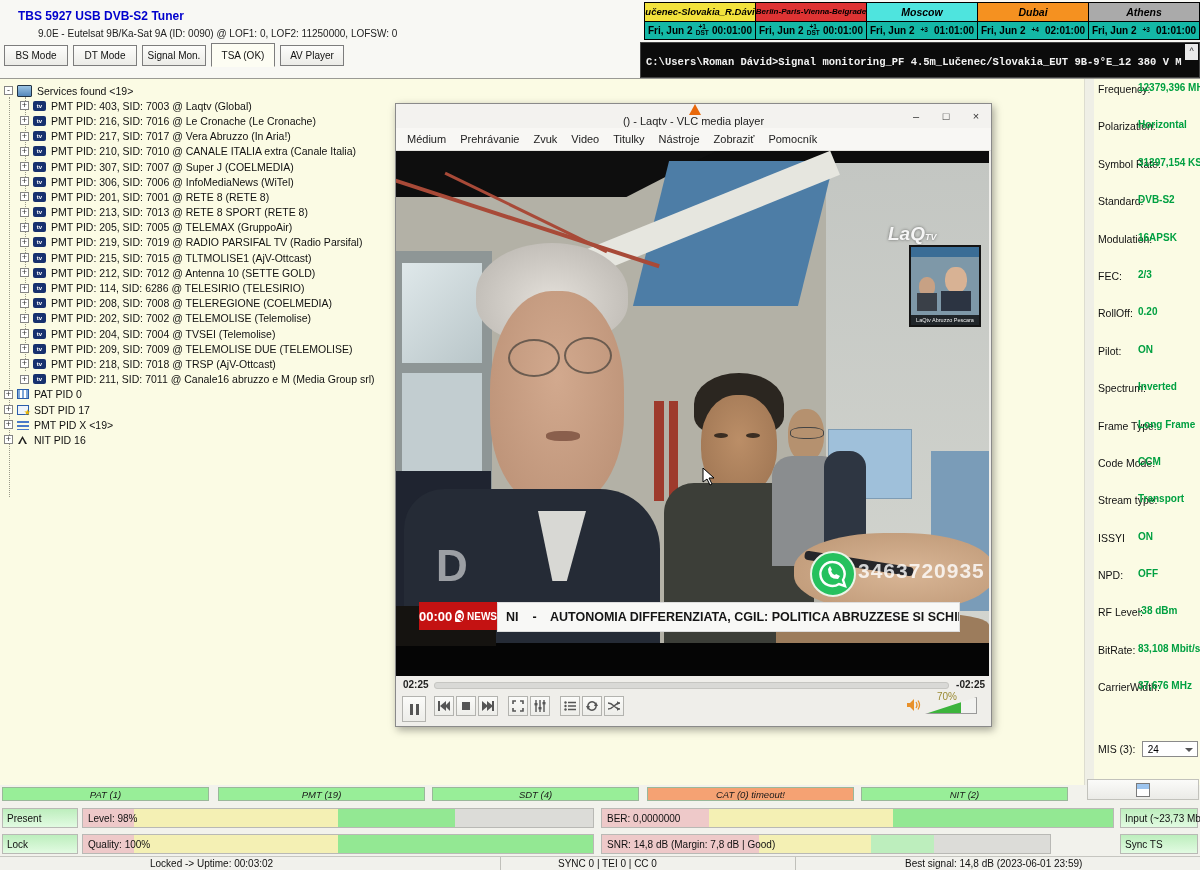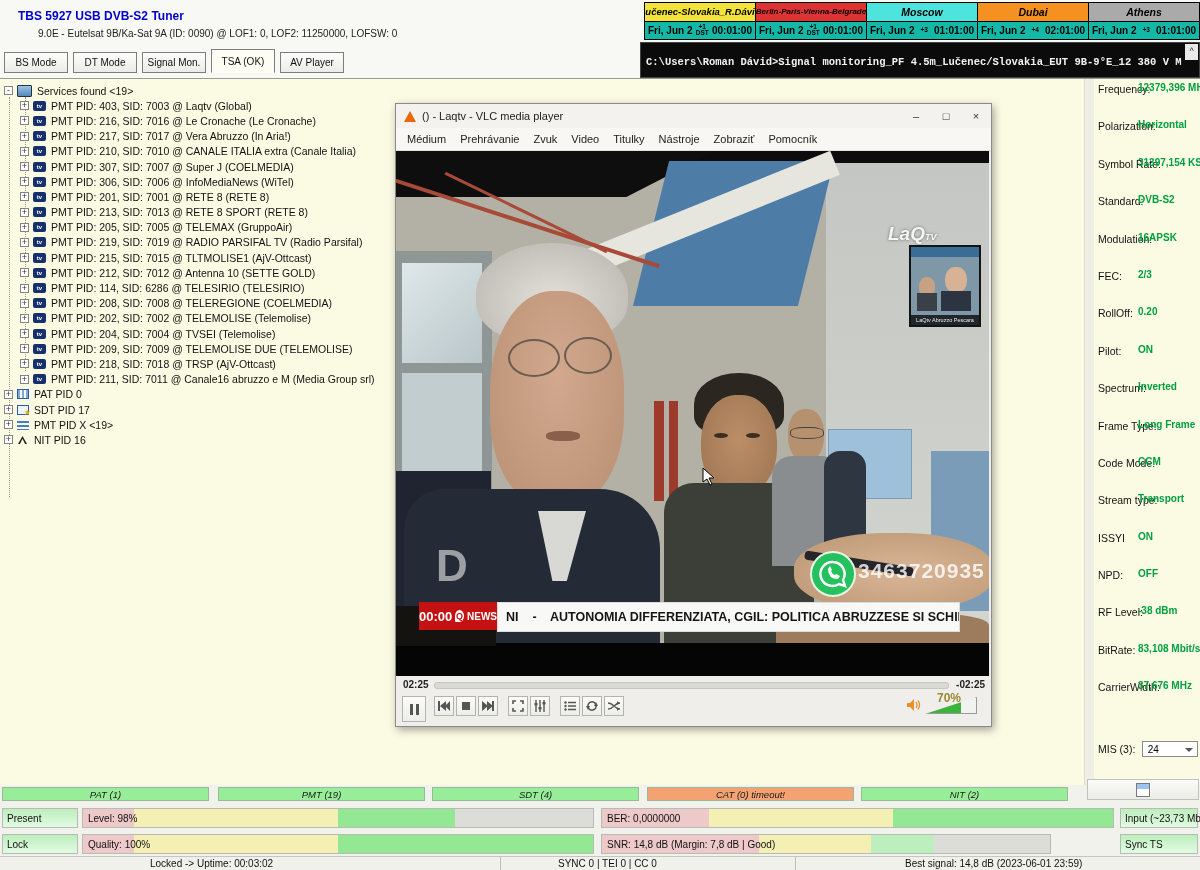--- a/index.html
+++ b/index.html
@@ -1,21 +1,21 @@
 <!DOCTYPE html>
 <html><head>
 <meta charset="utf-8">
 <style>
   html,body{margin:0;padding:0;background:#d8d8d0;font-family:"Liberation Sans",sans-serif;}
   #root{position:relative;width:1200px;height:870px;background:#f7f7f1;overflow:hidden;}
   
   #topbar{position:absolute;left:0;top:0;width:1200px;height:78px;background:#f8f8f4;border-bottom:1px solid #9a9a94;}
   #tuner-title{position:absolute;left:18px;top:9px;font-size:12px;font-weight:bold;color:#0000cd;}
   #tuner-sub{position:absolute;left:38px;top:28px;font-size:10px;color:#222;}
-  #tabs{position:absolute;left:4px;top:51px;display:flex;align-items:flex-end;height:22px;}
+  #tabs{position:absolute;left:4px;top:44px;display:flex;align-items:center;height:22px;}
   .tab{width:62px;height:19px;margin-right:5px;border:1px solid #7d7d7d;background:linear-gradient(#fdfdfb,#ebebe7);
        font-size:10px;display:flex;align-items:center;justify-content:center;color:#111;cursor:default;}
   .tab.active{height:22px;background:#fdfdf3;border-bottom:1px solid #fdfdf3;}
   
   #dxlogo{position:absolute;left:556px;top:2px;width:88px;height:76px;text-align:center;}
   #dxcircle{width:58px;height:58px;margin:0 auto;border:3px solid #1c3f94;border-radius:50%;background:#fff;position:relative;overflow:hidden;}
   #dxtext{font-size:10.5px;font-weight:bold;margin-top:1px;}
   #dxtext .dx{color:#c81420;} #dxtext .rest{color:#1c3f94;}
   
   #clocks{position:absolute;left:644px;top:2px;width:556px;height:38px;display:flex;border:1px solid #000;box-sizing:border-box;}
@@ -56,21 +56,21 @@
   .param{position:relative;height:37.4px;}
   .param .plabel{position:absolute;left:4px;top:4px;font-size:10.5px;color:#111;}
   .param .pvalue{position:absolute;left:44px;top:3px;font-size:10px;font-weight:bold;color:#00a041;white-space:nowrap;}
   #mis-row{position:absolute;left:4px;top:660px;width:100px;}
   #mis-label{font-size:10.5px;color:#111;display:inline-block;}
   #mis-select{display:inline-block;vertical-align:middle;margin-left:2px;width:56px;height:16px;border:1px solid #8a8a8a;background:#fff;
       font-size:10px;line-height:16px;padding-left:5px;position:relative;box-sizing:border-box;}
   #mis-select .chev{position:absolute;right:4px;top:6px;width:0;height:0;border-left:4px solid transparent;border-right:4px solid transparent;border-top:4px solid #555;}
   
   #vlc{position:absolute;left:395px;top:24px;width:595px;height:622px;background:#efeeea;border:1px solid #8a8a8a;box-shadow:2px 3px 8px rgba(0,0,0,.35);}
-  #vlc-titlebar{height:24px;background:#f3f2ef;display:flex;align-items:center;position:relative;}
+  #vlc-titlebar{height:24px;background:#f3f2ef;display:flex;align-items:center;position:relative;flex-direction:column;}
   #vlc-cone{width:0;height:0;border-left:6px solid transparent;border-right:6px solid transparent;border-bottom:11px solid #e8680a;margin:0 6px 0 8px;}
   #vlc-title{font-size:11px;color:#222;}
   #vlc-buttons{position:absolute;right:0;top:0;height:24px;display:flex;}
   .winbtn{width:30px;height:24px;display:flex;align-items:center;justify-content:center;font-size:11px;color:#333;}
   #vlc-menubar{height:22px;background:#f8f7f4;border-bottom:1px solid #e2e1dd;display:flex;align-items:center;padding-left:4px;}
   .menuitem{font-size:11px;color:#222;padding:0 7px;}
   
   #video{position:relative;width:593px;height:525px;background:#000;overflow:hidden;}
   .abs{position:absolute;}
   
@@ -80,21 +80,21 @@
   #ctrlrow{position:relative;height:33px;}
   .cbtn{position:absolute;top:3px;width:20px;height:20px;box-sizing:border-box;border:1px solid #b3b3af;background:linear-gradient(#fbfbf9,#ededE9);
         display:flex;align-items:center;justify-content:center;}
   #btn-pause{left:6px;width:24px;height:26px;}
   .bars{display:flex;gap:3px;} .bars i{display:block;width:3px;height:11px;background:#555;}
   .sq{width:8px;height:8px;background:#555;}
   svg.ic{display:block;}
   #volume{position:absolute;right:16px;top:4px;width:50px;height:17px;}
   #voltri{position:absolute;left:0;bottom:0;width:50px;height:15px;clip-path:polygon(0 100%,100% 0,100% 100%);
       background:linear-gradient(to right,#3cb43c 0 70%,#f2f2f0 70% 100%);border:1px solid #999;}
-  #volpct{position:absolute;left:12px;top:-6px;font-size:12px;font-weight:bold;color:#9a8a33;}
+  #volpct{position:absolute;left:12px;top:-6px;font-size:10px;font-weight:normal;color:#9a8a33;}
   #speaker{position:absolute;right:70px;top:6px;}
   
   #bottom{position:absolute;left:0;top:785px;width:1200px;height:85px;background:#f2f2ec;}
   .pidbar{position:absolute;top:2px;height:14px;box-sizing:border-box;border:1px solid #9ab89a;
       font-size:9.5px;font-style:italic;color:#1a1a1a;display:flex;align-items:center;justify-content:center;}
   #pid-btn{position:absolute;left:1087px;top:-6px;width:110px;height:19px;border:1px solid #c2c2bc;background:linear-gradient(#fbfbf9,#ebebe7);
       display:flex;align-items:center;justify-content:center;}
   #pid-btn .mini{width:12px;height:12px;border:1px solid #7a7a7a;background:linear-gradient(#9cc4ee 0 5px,#fff 5px);}
   .statusbox{position:absolute;height:20px;box-sizing:border-box;border:1px solid #b9b9b5;background:linear-gradient(#bdeebd,#e2fbe2);
       font-size:10px;color:#111;display:flex;align-items:center;padding-left:4px;white-space:nowrap;}

